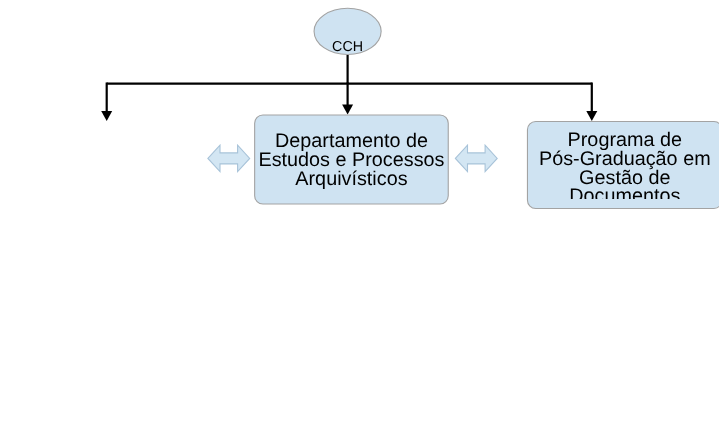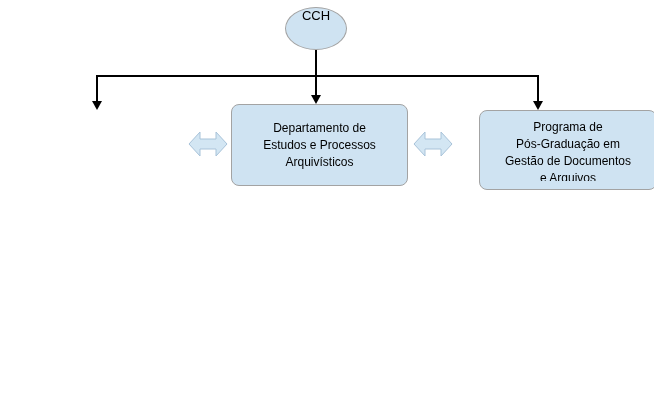--- a/index.html
+++ b/index.html
@@ -37,37 +37,37 @@
   .ellipse-node {
     position: absolute;
     left: 285px;
     top: 7px;
     width: 62px;
     height: 43px;
     background: #cfe3f2;
     border: 1px solid #a3a3a3;
     border-radius: 50%;
     display: flex;
-    align-items: flex-start;
+    align-items: flex-end;
     justify-content: center;
     font-size: 13px;
     color: #000000;
     box-sizing: border-box;
   }
   .box-node {
     position: absolute;
     background: #cfe3f2;
     border: 1px solid #a3a3a3;
     border-radius: 8px;
     box-sizing: border-box;
     display: flex;
     align-items: center;
     justify-content: center;
     text-align: center;
-    font-size: 12px;
+    font-size: 18px;
     line-height: 17px;
     color: #000000;
   }
   .node-label {
     white-space: pre-line;
   }
   #node-escola {
     left: 8px;
     top: 110px;
     width: 177px;

